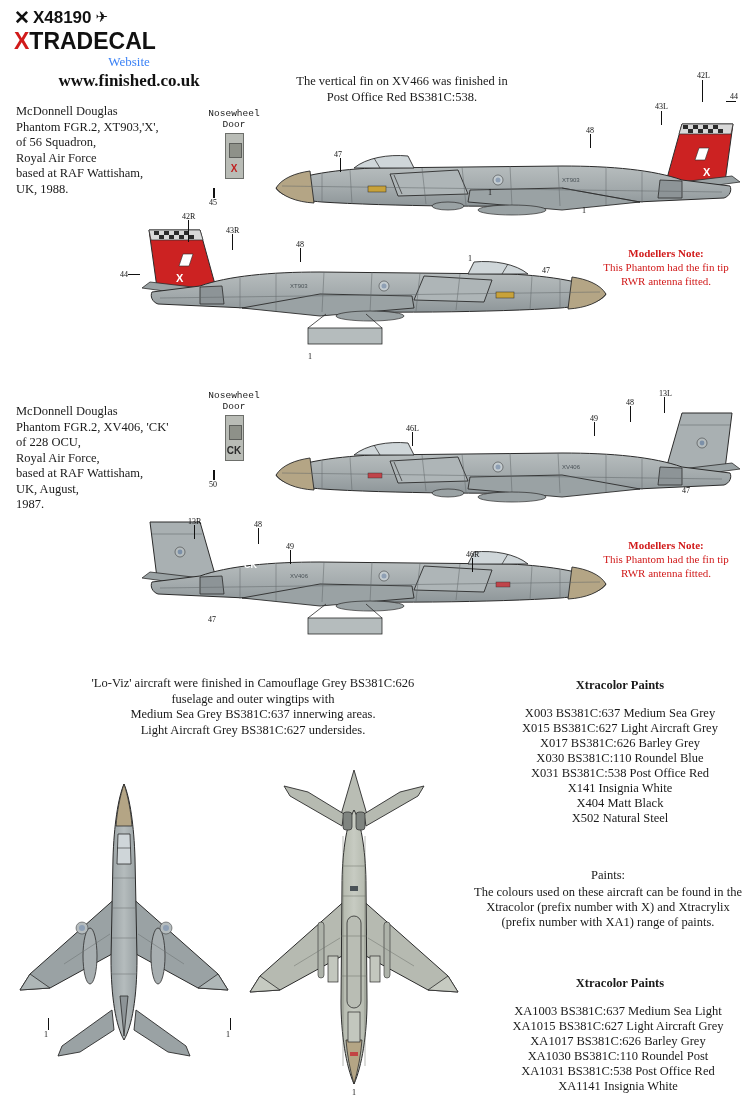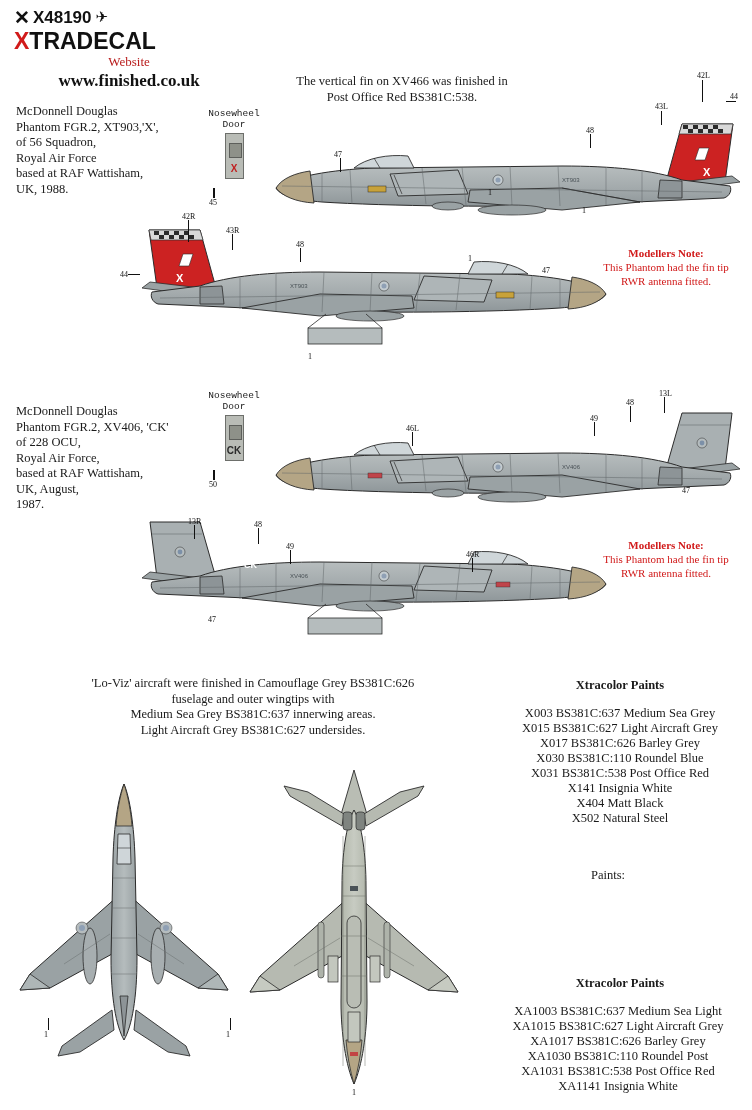--- a/index.html
+++ b/index.html
@@ -9,21 +9,21 @@
   }
   .abs{position:absolute;}
   
   #logo-block{left:14px;top:6px;width:230px;}
   .logo-top{display:flex;align-items:center;gap:4px;}
   .logo-x{font-family:"Liberation Sans",sans-serif;font-weight:bold;font-size:19px;color:#111;letter-spacing:-1px;}
   .logo-code{font-family:"Liberation Sans",sans-serif;font-weight:bold;font-size:17px;color:#111;letter-spacing:0px;}
   .logo-jet{font-size:15px;color:#111;line-height:1;}
   .logo-main{font-family:"Liberation Sans",sans-serif;font-weight:bold;font-size:23px;color:#d11a1a;letter-spacing:0px;line-height:1;margin-top:1px;}
   .logo-main .blk{color:#111;}
-  .logo-website{text-align:center;font-size:13px;margin-top:1px;color:#b91c1c;}
+  .logo-website{text-align:center;font-size:13px;margin-top:1px;color:#3b82f6;}
   .logo-url{font-family:"Liberation Serif",serif;font-weight:bold;font-size:17px;color:#111;text-align:center;margin-top:1px;letter-spacing:0px;}
   
   .cap{font-size:12.5px;line-height:15.5px;}
   .note{color:#d11a1a;font-size:11px;line-height:14px;text-align:center;}
   .note b{font-weight:bold;}
   .paints-title{font-weight:bold;font-size:12.5px;text-align:center;}
   .paints-list{font-size:12.5px;line-height:15px;text-align:center;}
   .paragraph{font-size:12.5px;line-height:15.5px;text-align:center;}
   
   .num{font-size:8px;font-family:"Liberation Serif",serif;color:#111;}
@@ -373,20 +373,23 @@
   <div>X017 BS381C:626 Barley Grey</div>
   <div>X030 BS381C:110 Roundel Blue</div>
   <div>X031 BS381C:538 Post Office Red</div>
   <div>X141 Insignia White</div>
   <div>X404 Matt Black</div>
   <div>X502 Natural Steel</div>
 </div>
 
 <div class="abs paints-list" style="left:470px;top:868px;width:276px;">
   <div>Paints:</div>
+  <div style="white-space:pre-line;margin-top:2px;">The colours used on these aircraft can be found in the
+Xtracolor (prefix number with X) and Xtracrylix
+(prefix number with XA1) range of paints.</div>
 </div>
 
 <div class="abs paints-title" style="left:500px;top:976px;width:240px;">Xtracolor Paints</div>
 <div class="abs paints-list" style="left:484px;top:1004px;width:268px;">
   <div>XA1003 BS381C:637 Medium Sea Light</div>
   <div>XA1015 BS381C:627 Light Aircraft Grey</div>
   <div>XA1017 BS381C:626 Barley Grey</div>
   <div>XA1030 BS381C:110 Roundel Post</div>
   <div>XA1031 BS381C:538 Post Office Red</div>
   <div>XA1141 Insignia White</div>

